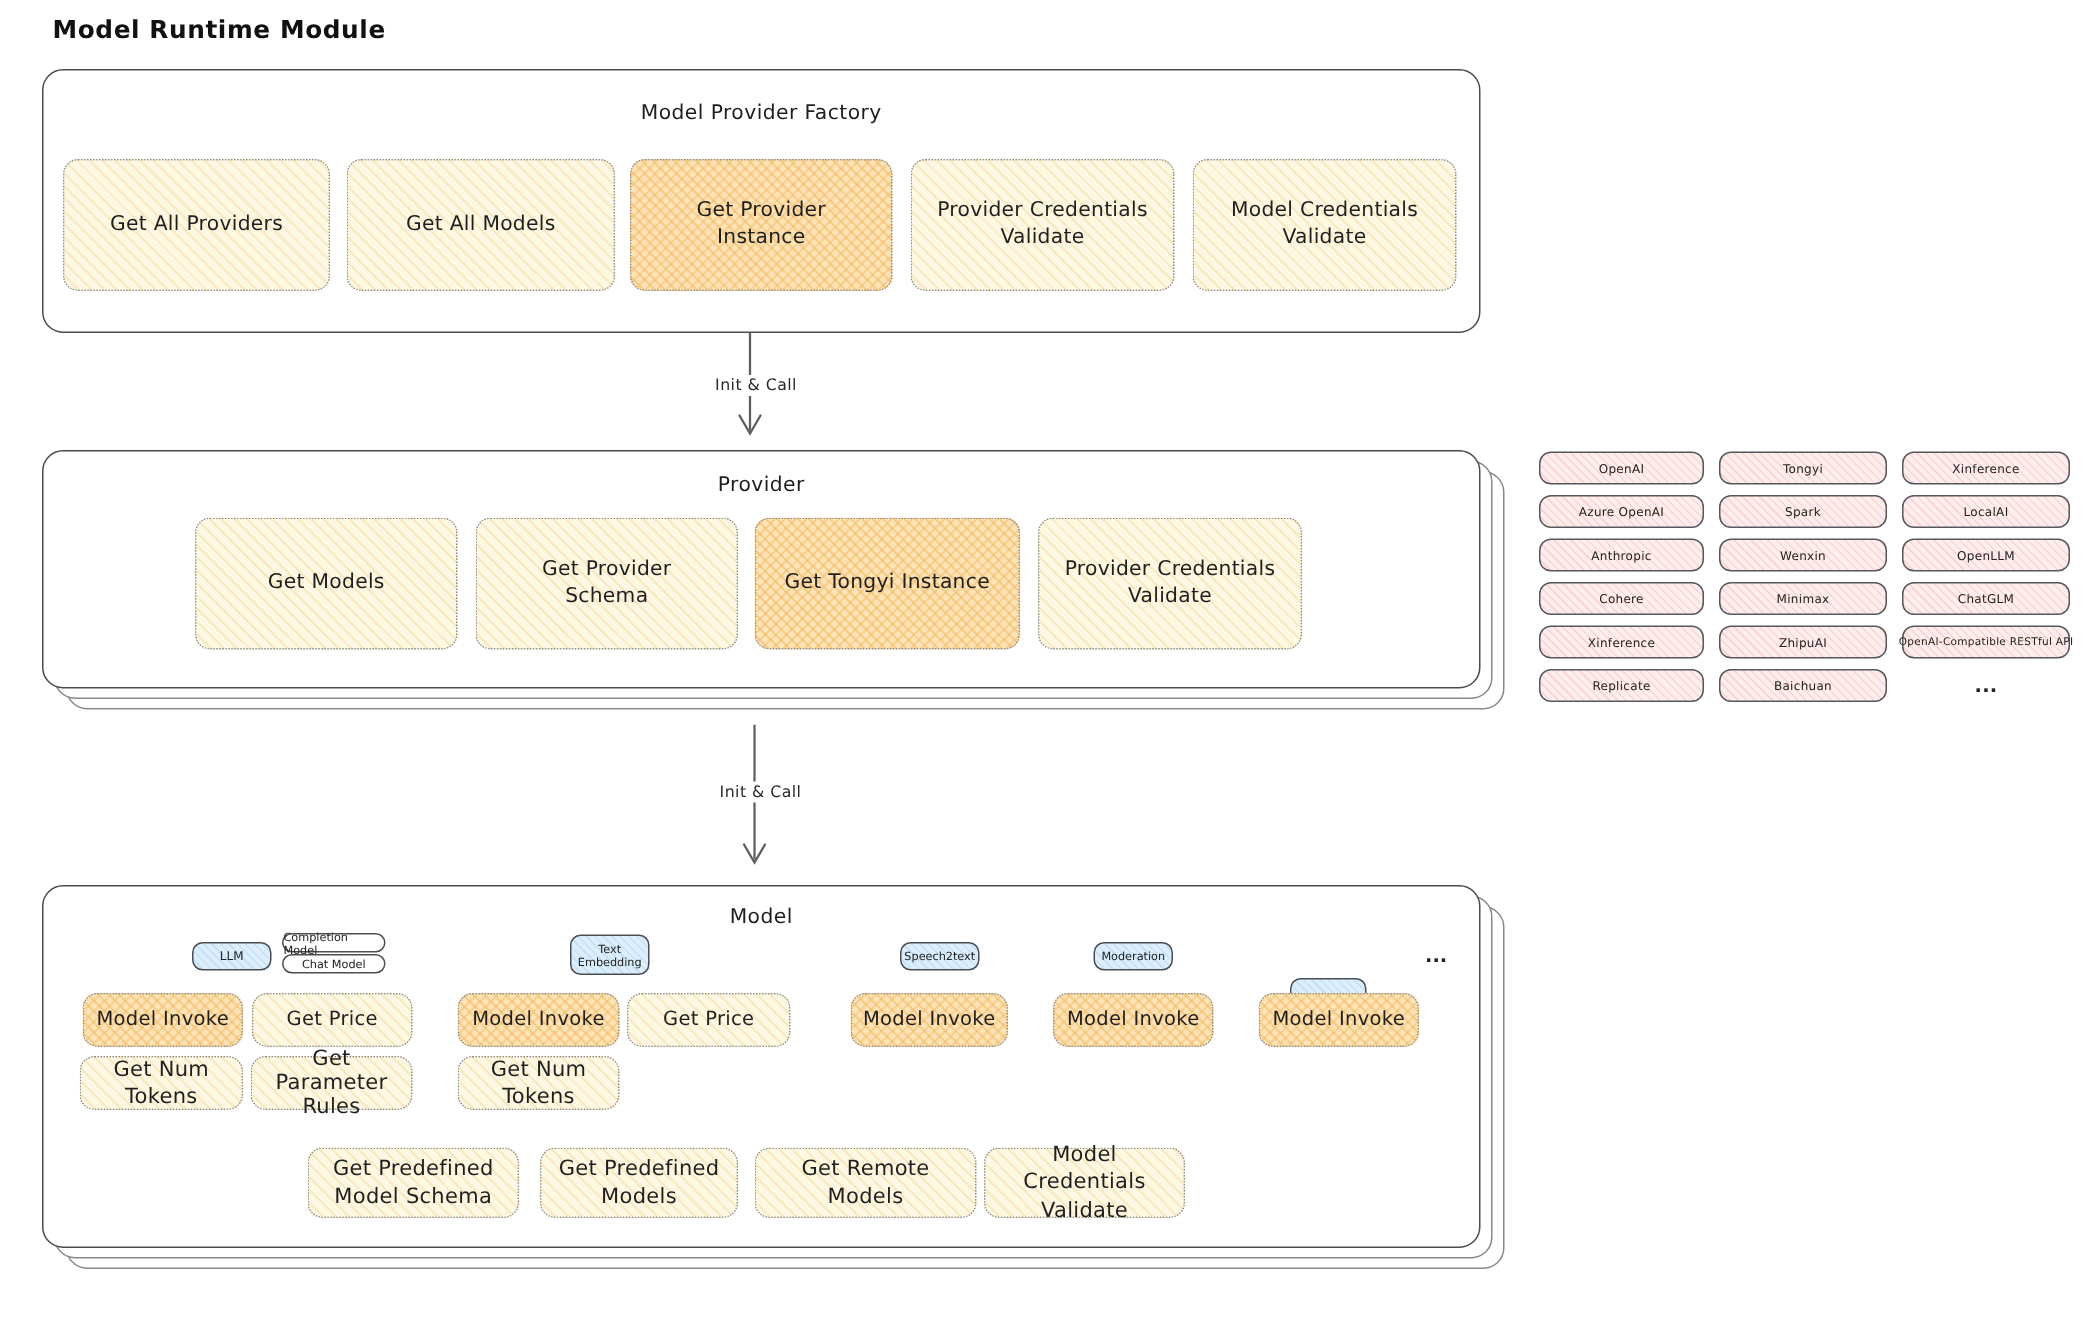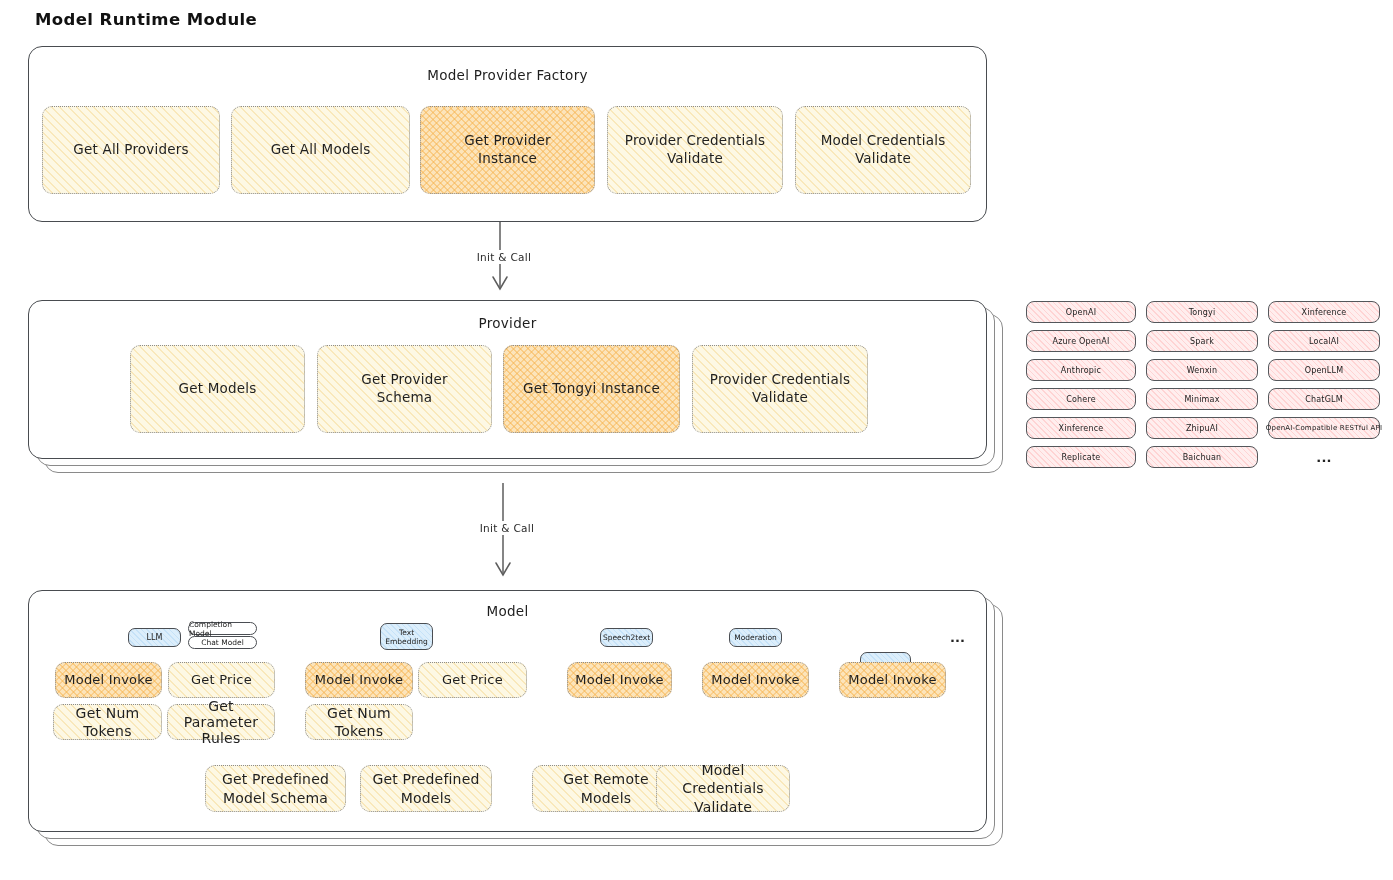--- a/index.html
+++ b/index.html
@@ -152,16 +152,16 @@
   <div class="card hl sm" style="left:567px;top:662px;width:105px;height:36px;font-size:13px;">Model Invoke</div>
   <div class="card hl sm" style="left:702px;top:662px;width:107px;height:36px;font-size:13px;">Model Invoke</div>
   <div class="card hl sm" style="left:839px;top:662px;width:107px;height:36px;font-size:13px;">Model Invoke</div>
 
   <div class="card sm" style="left:53px;top:704px;width:109px;height:36px;">Get Num Tokens</div>
   <div class="card sm" style="left:167px;top:704px;width:108px;height:36px;line-height:1.15;">Get Parameter Rules</div>
   <div class="card sm" style="left:305px;top:704px;width:108px;height:36px;">Get Num Tokens</div>
 
   <div class="card sm" style="left:205px;top:765px;width:141px;height:47px;">Get Predefined Model Schema</div>
   <div class="card sm" style="left:360px;top:765px;width:132px;height:47px;">Get Predefined Models</div>
-  <div class="card sm" style="left:503px;top:765px;width:148px;height:47px;margin-left:29px;">Get Remote Models</div>
+  <div class="card sm" style="left:503px;top:765px;width:148px;height:47px;">Get Remote Models</div>
   <div class="card sm" style="left:656px;top:765px;width:134px;height:47px;">Model Credentials Validate</div>
 
 </div>
 
 </body></html>

